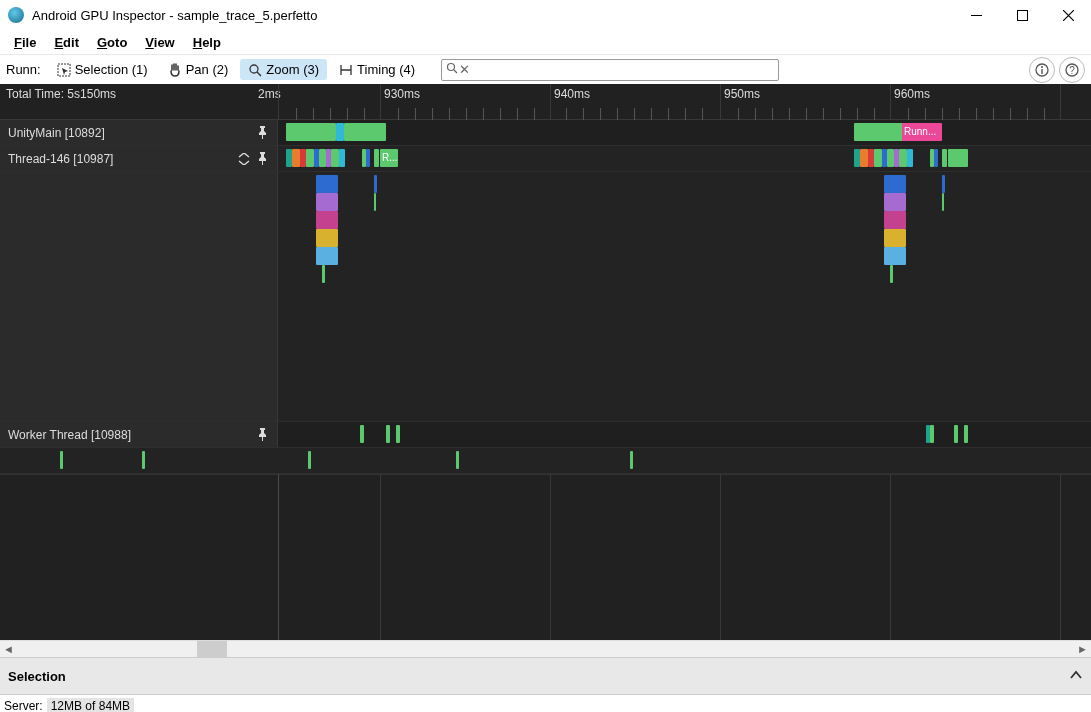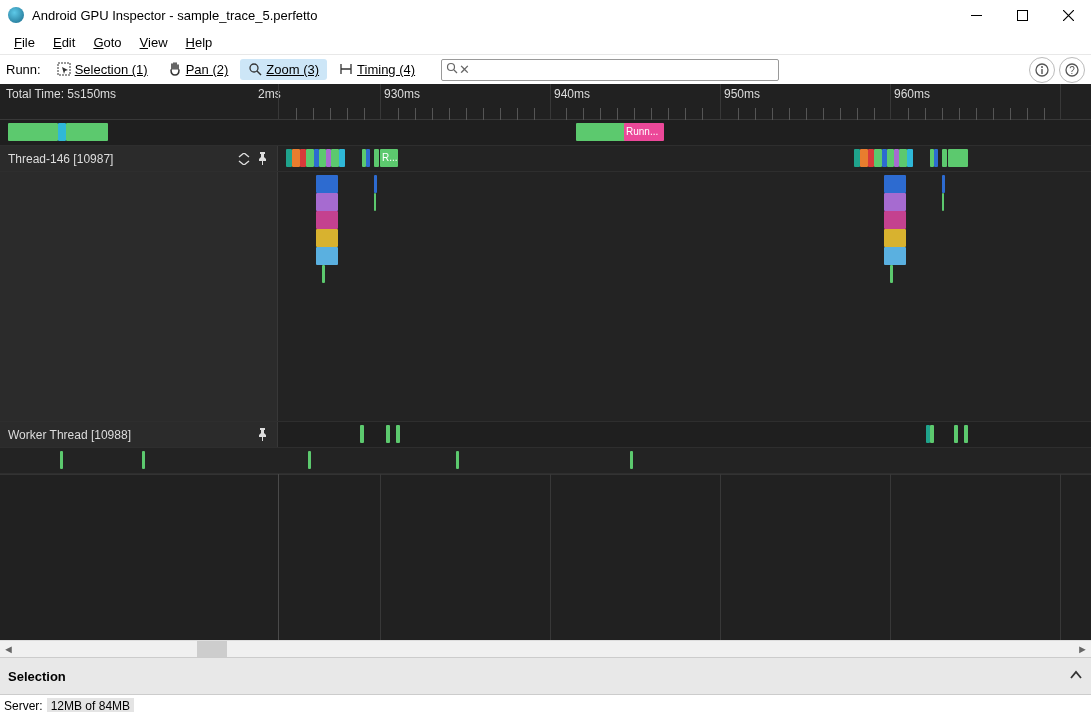--- a/index.html
+++ b/index.html
@@ -5,28 +5,28 @@
 * { box-sizing: border-box; margin: 0; padding: 0; }
 body { font-family: "Segoe UI", Tahoma, sans-serif; font-size: 13px; background: #fff; color: #000; overflow: hidden; width: 1091px; height: 712px; }
 
 
 .titlebar { height: 30px; display: flex; align-items: center; padding-left: 8px; background: #fff; }
 .titlebar .app-icon { width: 16px; height: 16px; border-radius: 50%; background: radial-gradient(circle at 40% 35%, #5dc9e8, #1a6a8a); margin-right: 8px; }
 .win-controls { margin-left: auto; display: flex; height: 100%; }
 .win-btn { width: 46px; display: flex; align-items: center; justify-content: center; font-size: 13px; cursor: pointer; }
 
 
-.menubar { height: 24px; display: flex; align-items: center; padding-left: 6px; background: #fff; gap: 2px; }
+.menubar { height: 24px; display: flex; align-items: center; padding-left: 6px; background: #fff; gap: 2px; font-weight: bold; }
 .menubar .menu-item { padding: 2px 8px; cursor: pointer; }
 .menubar .menu-item .ul { text-decoration: underline; }
 
 
 .toolbar { height: 30px; display: flex; align-items: center; padding: 0 6px; background: #fff; border-top: 1px solid #e8e8e8; gap: 4px; }
 .toolbar .lbl { padding-right: 4px; }
-.mode-btn { display: flex; gap: 4px; padding: 3px 8px; border-radius: 3px; cursor: pointer; text-decoration: underline; }
+.mode-btn { display: flex; align-items: center; gap: 4px; padding: 3px 8px; border-radius: 3px; cursor: pointer; }
 .mode-btn.active { background: #cde6f7; }
 .mode-icon { width: 14px; height: 14px; display: inline-flex; align-items: center; justify-content: center; }
 .searchbox { display: flex; align-items: center; border: 1px solid #999; border-radius: 2px; height: 22px; margin-left: 14px; width: 338px; padding: 0 4px; }
 .searchbox input { border: none; outline: none; flex: 1; font-size: 13px; padding: 0 4px; }
 .circle-btn { width: 26px; height: 26px; border-radius: 50%; border: 1px solid #bbb; display: flex; align-items: center; justify-content: center; cursor: pointer; }
 
 
 .timeline-area { background: #212121; color: #ddd; position: relative; }
 .tl-header { height: 36px; position: relative; border-bottom: 1px solid #383838; }
 .total-time { position: absolute; left: 6px; top: 3px; font-size: 12px; color: #ddd; }
@@ -229,20 +229,30 @@
         <div class="tick-minor" style="left: 959px;"></div>
         <div class="tick-minor" style="left: 976px;"></div>
         <div class="tick-minor" style="left: 993px;"></div>
         <div class="tick-minor" style="left: 1010px;"></div>
         <div class="tick-minor" style="left: 1027px;"></div>
         <div class="tick-minor" style="left: 1044px;"></div>
       </div>
   </div>
 
   <div class="track-row">
+    <div class="track-label">
+      <span>UnityMain [10892]</span>
+      <span class="pin-area">
+        <span class="pin-icon">
+            <svg width="11" height="13">
+              <path d="M3 0 h5 v2 l-1 0 v3 l2 2 v2 h-3 v4 l-1 0 v-4 h-3 v-2 l2 -2 v-3 l-1 0 z" fill="#ddd"></path>
+            </svg>
+          </span>
+      </span>
+    </div>
     <div class="track-content" id="tc-unity">
         <div class="ev" style="left: 8px; width: 50px; background: rgb(92, 201, 110);"></div>
         <div class="ev" style="left: 58px; width: 8px; background: rgb(47, 184, 216);"></div>
         <div class="ev" style="left: 66px; width: 42px; background: rgb(92, 201, 110);"></div>
         <div class="ev" style="left: 576px; width: 56px; background: rgb(92, 201, 110);"></div>
         <div class="ev ev-lbl" style="left: 624px; width: 40px; background: #ec4899;">Runn...</div>
       </div>
   </div>
 
   <div class="track-row">

